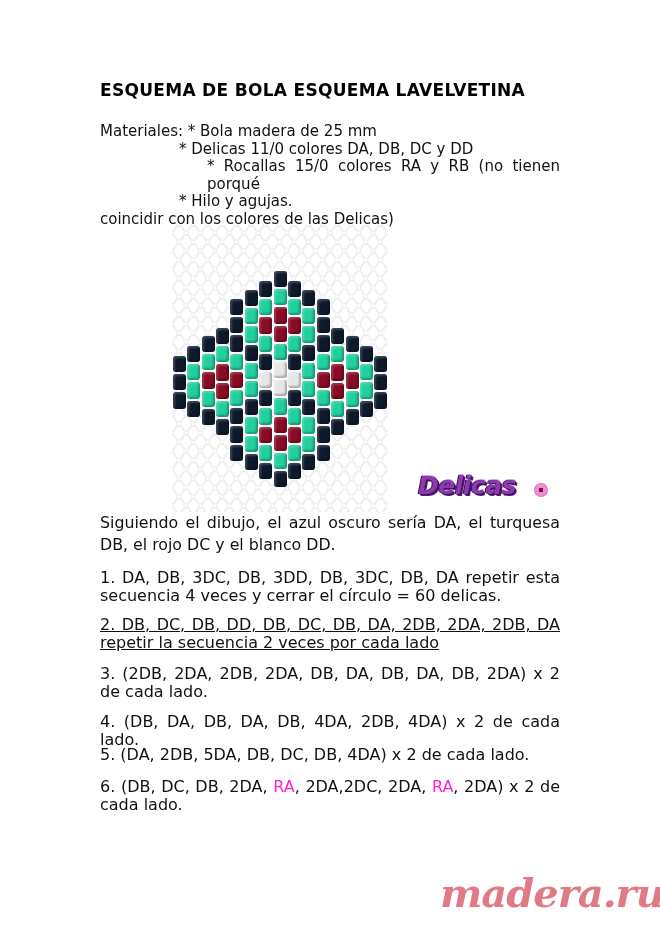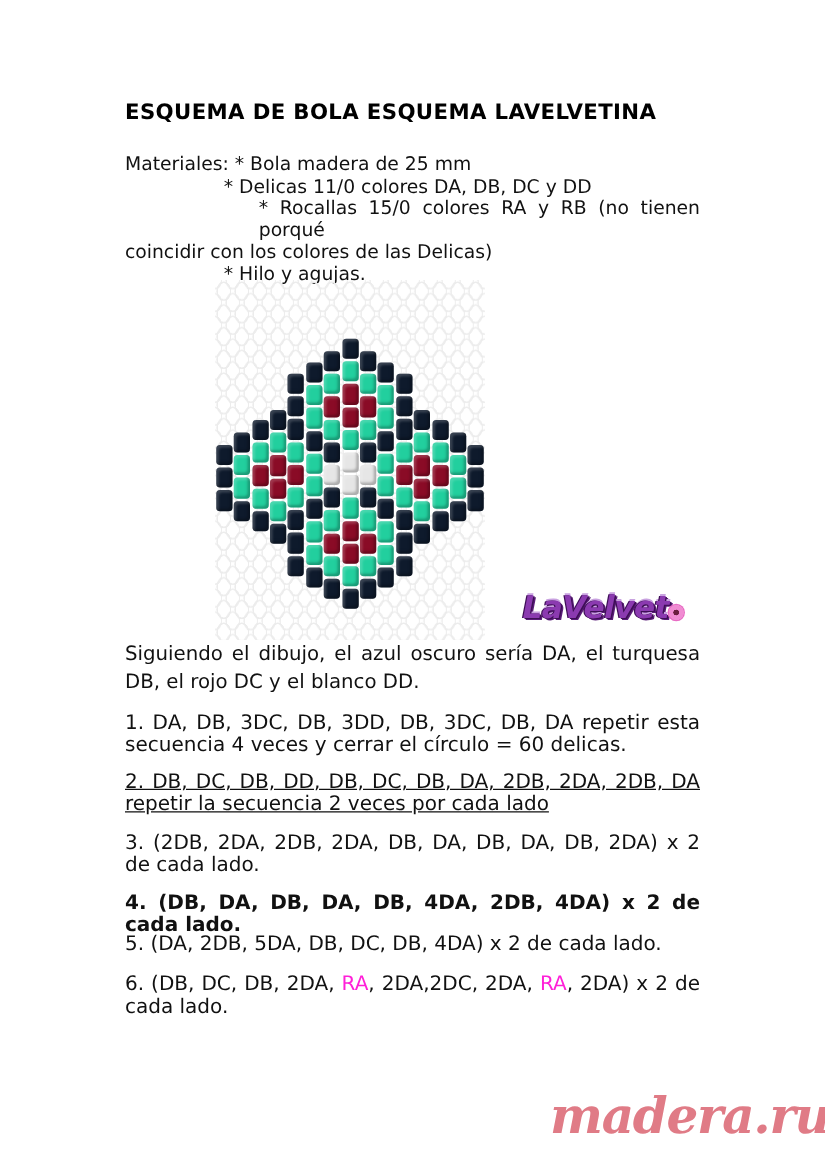--- a/index.html
+++ b/index.html
@@ -36,22 +36,22 @@
 </style>
 </head>
 <body>
 
 <h1 class="title">ESQUEMA DE BOLA ESQUEMA LAVELVETINA</h1>
 
 <div class="materials">
   <span class="mline noindent">Materiales: * Bola madera de 25 mm</span>
   <span class="mline ind1">* Delicas 11/0 colores DA, DB, DC y DD</span>
   <span class="mline ind2" style="text-align:justify; text-align-last:justify; white-space:normal;">* Rocallas 15/0 colores RA y RB (no tienen porqué</span>
+  <span class="mline ind1">* Hilo y agujas.</span>
   <span class="mline noindent">coincidir con los colores de las Delicas)</span>
-  <span class="mline ind1">* Hilo y agujas.</span>
 </div>
 
 <div class="pattern-area" id="pattern">
   <div class="bg-lattice"></div>
   <div class="bg-lattice offset"></div>
 <div class="bead" style="left: 0.7px; top: 131.9px; background: rgb(14, 26, 44);"></div>
     <div class="bead" style="left: 0.7px; top: 150.1px; background: rgb(14, 26, 44);"></div>
     <div class="bead" style="left: 0.7px; top: 168.3px; background: rgb(14, 26, 44);"></div>
     <div class="bead" style="left: 15.1px; top: 121.9px; background: rgb(14, 26, 44);"></div>
     <div class="bead" style="left: 15.1px; top: 140.1px; background: rgb(34, 207, 158);"></div>
@@ -154,26 +154,26 @@
     <div class="bead" style="left: 187.9px; top: 121.9px; background: rgb(14, 26, 44);"></div>
     <div class="bead" style="left: 187.9px; top: 140.1px; background: rgb(34, 207, 158);"></div>
     <div class="bead" style="left: 187.9px; top: 158.3px; background: rgb(34, 207, 158);"></div>
     <div class="bead" style="left: 187.9px; top: 176.5px; background: rgb(14, 26, 44);"></div>
     <div class="bead" style="left: 202.3px; top: 131.9px; background: rgb(14, 26, 44);"></div>
     <div class="bead" style="left: 202.3px; top: 150.1px; background: rgb(14, 26, 44);"></div>
     <div class="bead" style="left: 202.3px; top: 168.3px; background: rgb(14, 26, 44);"></div>
   </div>
 
 <div class="logo">
-  <span class="logo-text">LaVelvet</span>
+  <span class="logo-text">Delicas</span>
   <span class="flower"></span>
 </div>
 
 <p class="intro" style="margin:0;">Siguiendo el dibujo, el azul oscuro sería DA, el turquesa DB, el rojo DC y el blanco DD.</p>
 
 <p class="step" style="top:569px;margin:0;">1. DA, DB, 3DC, DB, 3DD, DB, 3DC, DB, DA repetir esta secuencia 4 veces y cerrar el círculo = 60 delicas.</p>
 <p class="step" style="top:616px;margin:0;text-decoration:underline;">2.  DB, DC, DB, DD, DB, DC, DB, DA, 2DB, 2DA, 2DB, DA repetir la secuencia 2 veces por cada lado</p>
 <p class="step" style="top:665px;margin:0;">3.  (2DB, 2DA, 2DB, 2DA, DB, DA, DB, DA, DB, 2DA) x 2 de cada lado.</p>
-<p class="step" style="top:713px;margin:0;font-weight:bold;">4.  (DB, DA, DB, DA, DB, 4DA, 2DB, 4DA) x 2 de cada lado.</p>
+<p class="step" style="top:713px;margin:0;">4.  (DB, DA, DB, DA, DB, 4DA, 2DB, 4DA) x 2 de cada lado.</p>
 <p class="step" style="top:746px;margin:0;">5.  (DA, 2DB, 5DA, DB, DC, DB, 4DA) x 2 de cada lado.</p>
 <p class="step" style="top:778px;margin:0;" id="step6"><span>6.  (DB, DC, DB, 2DA, </span><span class="hl">RA</span><span>, 2DA,2DC, 2DA, </span><span class="hl">RA</span><span>, 2DA) x 2 de cada lado.</span></p>
 
 <div class="watermark">madera.ru</div>
 
 </body></html>

